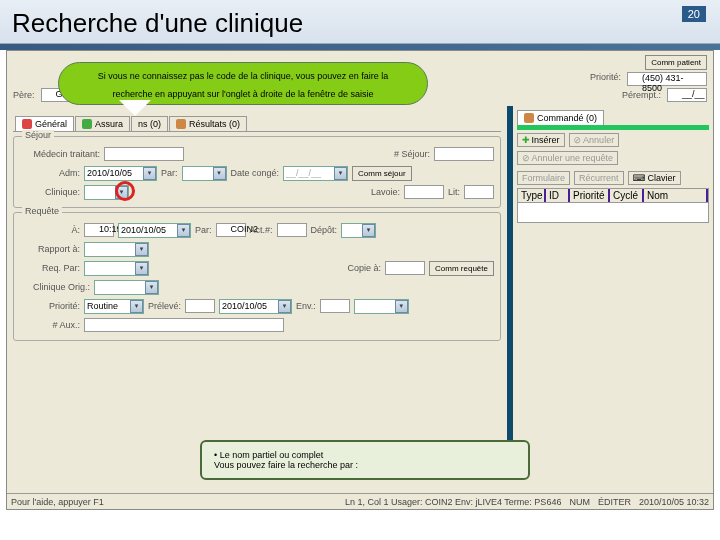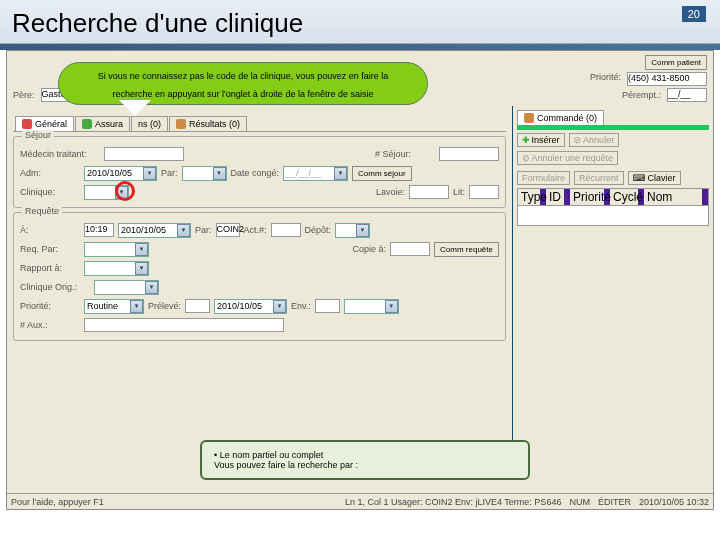--- a/index.html
+++ b/index.html
@@ -2,45 +2,45 @@
 <html><head>
 <meta charset="utf-8">
 <style>
 *{box-sizing:border-box;margin:0;padding:0;font-family:Tahoma,Arial,sans-serif;font-size:9px}
 body{width:720px;height:540px;background:#fff;position:relative;overflow:hidden}
 .slide-title{font-size:26px;font-family:Verdana,sans-serif;color:#000;padding:8px 12px 4px;background:linear-gradient(to bottom,#e8eef5,#d8e2ed);border-bottom:1px solid #9ab}
 .slide-num{position:absolute;top:6px;right:14px;color:#fff;font-size:11px;background:#2a5a8a;padding:2px 6px}
 .top-band{position:absolute;top:0;left:0;right:0;height:50px;background:linear-gradient(to right,#385a82,#4a7298);z-index:-1}
 .app{margin:6px;border:1px solid #8a8a8a;background:#ece9d8;height:460px;position:relative}
 .lbl{color:#555;white-space:nowrap;display:inline-block}
-.fld{background:#fff;border:1px solid #999;height:14px;display:inline-block;padding:0 0}
+.fld{background:#fff;border:1px solid #999;height:14px;display:inline-block;padding:0 14px}
 .btn{background:#ece9d8;border:1px solid #999;padding:1px 4px;font-size:8px;display:inline-flex;align-items:center;gap:2px}
 .tabstrip{display:flex;border-bottom:1px solid #999;padding:2px 2px 0;gap:1px;margin-top:2px}
 .tab{border:1px solid #999;border-bottom:none;padding:2px 6px;background:#ece9d8;display:flex;align-items:center;gap:3px;font-size:9px}
 .tab.active{background:#fff}
 .ico{width:10px;height:10px;display:inline-block;border-radius:2px}
 .main{display:flex;height:360px}
-.left{flex:1;padding:6px;border-right:1px solid #0c4a6e}
+.left{flex:1;padding:6px;border-right:6px solid #0c4a6e}
 .right{width:200px;padding:4px}
 .form-line{display:flex;align-items:center;gap:4px;margin:3px 0;min-height:16px}
-.form-line .lbl{width:60px;}
+.form-line .lbl{width:60px;text-align:right}
 .dd{background:#fff;border:1px solid #7a9;height:15px;display:inline-flex;align-items:center}
 .dd-btn{width:13px;height:13px;background:linear-gradient(#dce5ee,#b8c8d8);border:1px solid #6a8aaa;display:inline-flex;align-items:center;justify-content:center;font-size:7px;color:#345}
 .group{border:1px solid #aaa;border-radius:3px;padding:6px 6px 4px;margin-top:4px;position:relative}
 .group-title{position:absolute;top:-7px;left:8px;background:#ece9d8;padding:0 3px;color:#555}
 .callout1{position:absolute;top:62px;left:58px;width:370px;background:#84cc16;border:1px solid #5a7a5a;border-radius:40px;padding:3px 20px;text-align:center;font-size:13px;line-height:1.35;z-index:10;font-family:Verdana}
 .callout1::after{content:"";position:absolute;bottom:-28px;left:60px;width:0;height:0;border:16px solid transparent;border-top-color:#fff}
 .callout2{position:absolute;bottom:60px;left:200px;width:330px;background:#e8f0dc;border:2px solid #4a6a3a;border-radius:6px;padding:8px 12px;font-size:15px;font-family:Verdana;z-index:5}
 .red-circle{position:absolute;width:20px;height:20px;border:3px solid #d22;border-radius:50%;z-index:9}
 .status{position:absolute;bottom:0;left:0;right:0;height:16px;border-top:1px solid #999;background:#ece9d8;display:flex;align-items:center;padding:0 4px;font-size:8px;color:#444;gap:8px}
 .status .spacer{flex:1}
 .right-tabs{display:flex;border-bottom:5px solid #22c55e;gap:1px}
 .right-tools{display:flex;gap:4px;padding:3px 0;flex-wrap:wrap}
 .grid-head{display:flex;background:#ece9d8;border:1px solid #999}
-.grid-head div{border-right:6px solid #4c1d95;padding:1px 3px;font-size:12px}
+.grid-head div{border-right:2px solid #4c1d95;padding:1px 3px;font-size:10px}
 .patient-area{padding:4px 6px}
 .comm-btn{border:1px solid #888;padding:2px 5px;background:#ece9d8;font-size:8px}
 </style>
 </head>
 <body>
 
 <div class="top-band"></div>
 <div class="slide-title">Recherche d'une clinique</div>
 <div class="slide-num">20</div>
 
@@ -142,36 +142,36 @@
           <span class="fld" style="width:24px">COIN2</span>
           <span class="lbl" style="width:auto">Act.#:</span>
           <span class="fld" style="width:30px"></span>
           <span class="lbl" style="width:auto">Dépôt:</span>
           <span class="dd">
               <span style="width:20px"></span>
               <span class="dd-btn">▾</span>
             </span>
         </div>
         <div class="form-line">
+          <span class="lbl">Rapport à:</span>
+          <span class="dd">
+              <span style="width:50px"></span>
+              <span class="dd-btn">▾</span>
+            </span>
+        </div>
+        <div class="form-line">
           <span class="lbl">Req. Par:</span>
           <span class="dd">
               <span style="width:50px"></span>
               <span class="dd-btn">▾</span>
             </span>
           <span style="flex:1"></span>
           <span class="lbl" style="width:auto">Copie à:</span>
           <span class="fld" style="width:40px"></span>
           <span class="comm-btn">Comm requête</span>
-        </div>
-        <div class="form-line">
-          <span class="lbl">Rapport à:</span>
-          <span class="dd">
-              <span style="width:50px"></span>
-              <span class="dd-btn">▾</span>
-            </span>
         </div>
         <div class="form-line">
           <span class="lbl" style="width:70px">Clinique Orig.:</span>
           <span class="dd">
               <span style="width:50px"></span>
               <span class="dd-btn">▾</span>
             </span>
         </div>
         <div class="form-line">
           <span class="lbl">Priorité:</span>

